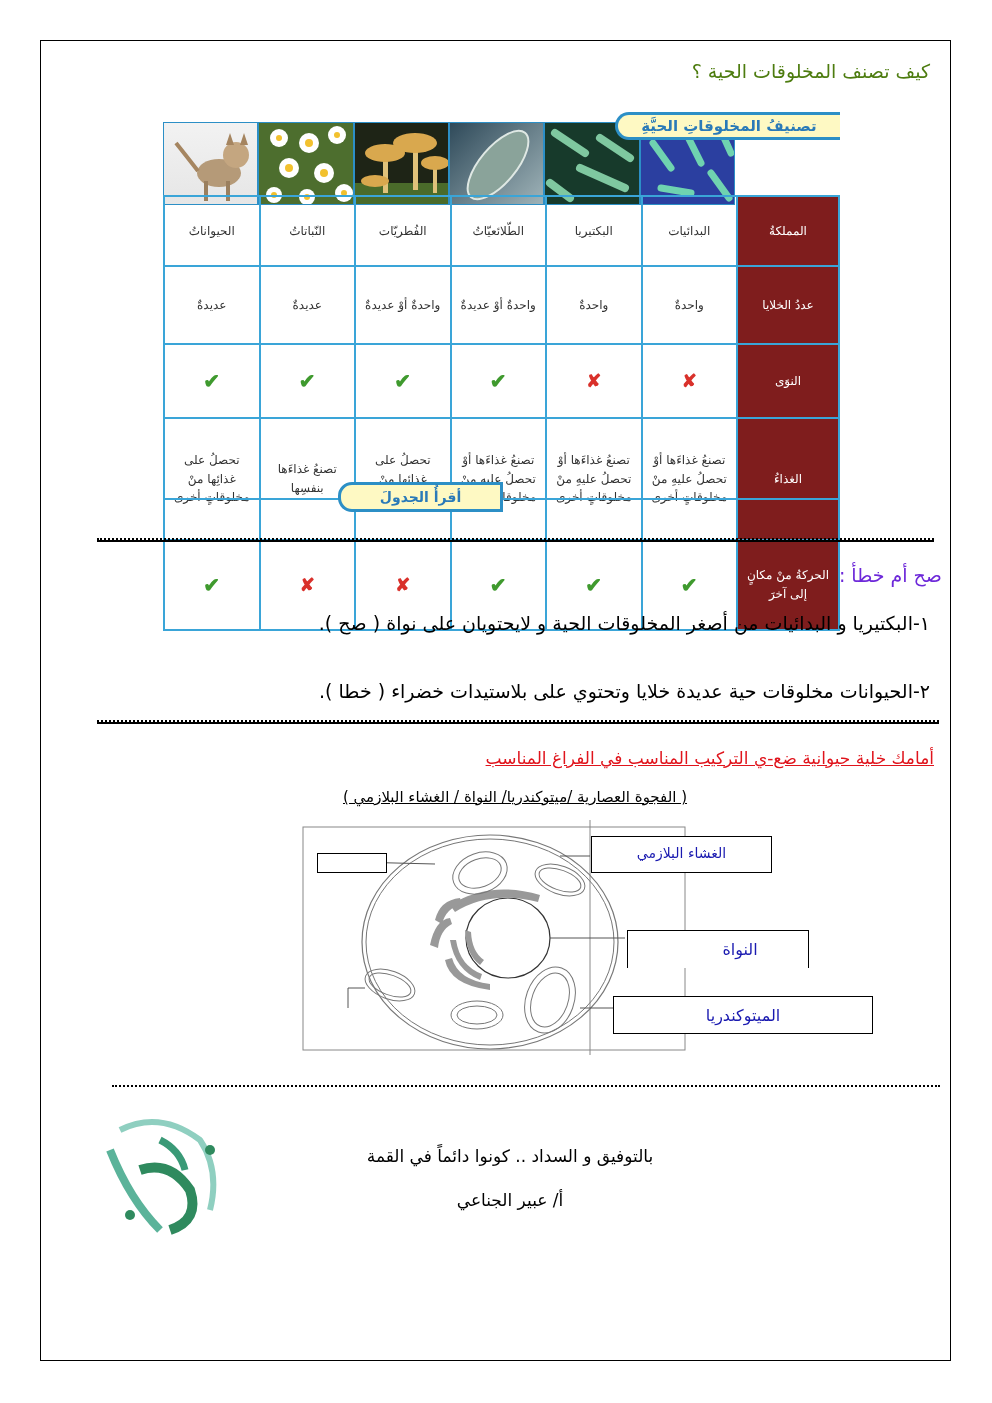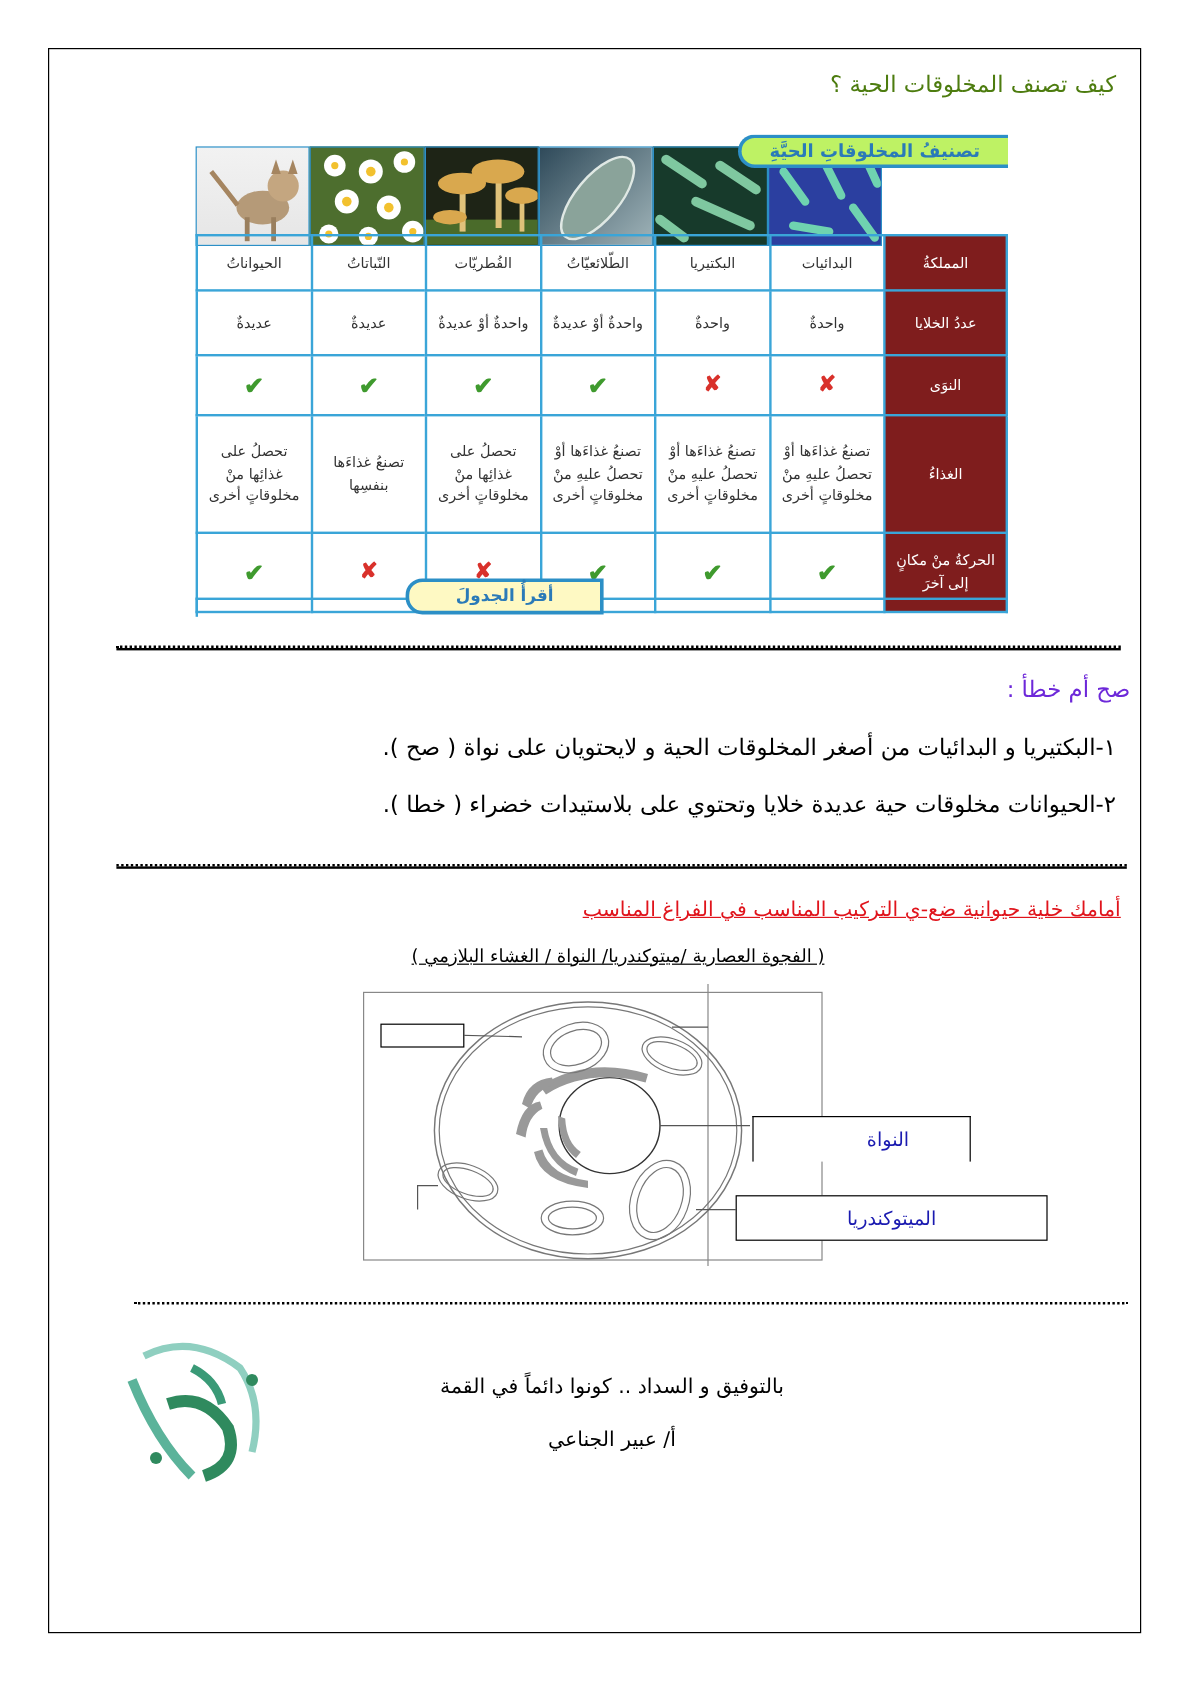--- a/index.html
+++ b/index.html
@@ -2,25 +2,25 @@
 <html><head>
 <meta charset="utf-8">
 <style>
   html, body { margin:0; padding:0; background:#fff; }
   body { width:992px; height:1403px; position:relative; font-family:"DejaVu Sans", sans-serif; overflow:hidden; }
   .page-border { position:absolute; left:40px; top:40px; width:911px; height:1321px; border:1px solid #000; box-sizing:border-box; }
   .rtl { direction:rtl; }
   .q-title { position:absolute; right:62px; top:60px; color:#4d7c0f; font-size:19px; }
   
   .figure { position:absolute; left:163px; top:112px; width:677px; height:402px; }
-  .banner { position:absolute; right:0; top:0; width:225px; height:28px; background:#bef264; border:3px solid #2c8fc6; border-right:none; border-radius:16px 0 0 16px; box-sizing:border-box; color:#2a7ab8; font-weight:bold; font-size:15px; display:flex; align-items:center; justify-content:center; direction:rtl; z-index:3; }
+  .banner { position:absolute; right:0; top:0; width:225px; height:28px; background:#fef9c3; border:3px solid #2c8fc6; border-right:none; border-radius:16px 0 0 16px; box-sizing:border-box; color:#2a7ab8; font-weight:bold; font-size:15px; display:flex; align-items:center; justify-content:center; direction:rtl; z-index:3; }
   .photos { position:absolute; left:0; top:10px; width:572px; height:83px; display:flex; }
   .photo { flex:1; border:1px solid #2c8fc6; box-sizing:border-box; position:relative; overflow:hidden; }
   .tbl { position:absolute; left:0; top:83px; width:677px; border-collapse:collapse; direction:rtl; table-layout:fixed; }
-  .tbl td { border:2px solid #3aa5d8; text-align:center; vertical-align:middle; font-family:"DejaVu Serif", serif; font-size:12px; color:#333; line-height:1.55; padding:2px 4px; }
+  .tbl td { border:2px solid #3aa5d8; text-align:center; vertical-align:middle; font-family:"DejaVu Serif", serif; font-size:12px; color:#333; line-height:1.55; padding:14px 4px; }
   .tbl td.hdr { background:#7f1d1d; color:#fff; width:92px; }
   .tbl tr.r1 td { height:40px; }
   .tbl tr.r2 td { height:48px; }
   .tbl tr.r3 td { height:44px; }
   .tbl tr.r4 td { height:92px; }
   .tbl tr.r5 td { height:60px; }
   .ok { color:#3f9a2e; font-size:20px; font-weight:bold; }
   .no { color:#d9312b; font-size:18px; font-weight:bold; }
   .read-bar { position:absolute; left:0; top:386px; width:677px; height:16px; border-top:2px solid #3aa5d8; border-left:2px solid #3aa5d8; box-sizing:border-box; }
   .read-tab { position:absolute; left:175px; top:370px; width:165px; height:30px; background:#fef9c3; border:3px solid #2c8fc6; border-radius:14px 0 0 14px; box-sizing:border-box; color:#2a7ab8; font-weight:bold; font-size:14px; display:flex; align-items:center; justify-content:center; direction:rtl; z-index:3; }
@@ -174,21 +174,21 @@
   </tbody>
     </table>
   <div class="read-bar"></div>
   <div class="read-tab">أقرأُ الجدولَ</div>
 </div>
 
 <div class="sep" style="left:97px; top:538px; width:837px;"></div>
 
 <div class="tf-title rtl">صح أم خطأ :</div>
 <div class="tf-item rtl" style="top:612px;margin-left:12px;">١-البكتيريا و البدائيات من أصغر المخلوقات الحية و لايحتويان على نواة  (     صح    ).</div>
-<div class="tf-item rtl" style="top:660px;">٢-الحيوانات مخلوقات حية عديدة خلايا وتحتوي على بلاستيدات خضراء (    خطا      ).</div>
+<div class="tf-item rtl" style="top:680px;">٢-الحيوانات مخلوقات حية عديدة خلايا وتحتوي على بلاستيدات خضراء (    خطا      ).</div>
 
 <div class="sep" style="left:97px; top:720px; width:842px;"></div>
 
 <div class="cell-title rtl">أمامك خلية حيوانية ضع-ي التركيب المناسب في الفراغ المناسب</div>
 <div class="word-bank rtl">( الفجوة العصارية /ميتوكندريا/ النواة / الغشاء البلازمي )</div>
 
 <div class="diagram">
   <svg width="730" height="235" style="position:absolute;left:0;top:0;">
     <rect x="153" y="7" width="382" height="223" fill="none" stroke="#888" stroke-width="1"></rect>
     <line x1="440" y1="0" x2="440" y2="235" stroke="#888"></line>
@@ -219,20 +219,21 @@
     </g>
     <g stroke="#555" stroke-width="1" fill="none">
       <line x1="205" y1="42" x2="285" y2="44"></line>
       <line x1="440" y1="36" x2="410" y2="36"></line>
       <line x1="475" y1="118" x2="400" y2="118"></line>
       <line x1="465" y1="188" x2="430" y2="188"></line>
       <polyline points="198,188 198,168 215,168"></polyline>
     </g>
   </svg>
   <div class="lbl-box" style="left:167px; top:33px; width:70px; height:20px;"></div>
+  <div class="lbl-box" style="left:441px; top:16px; width:181px; height:37px; align-items:flex-start; padding-top:8px;">الغشاء البلازمي</div>
   <div class="lbl-box" style="left:477px; top:110px; width:182px; height:38px; border-bottom:none; font-size:16px;padding-left:44px;">النواة</div>
   <div class="lbl-box" style="left:463px; top:176px; width:260px; height:38px; font-size:16px;">الميتوكندريا</div>
 </div>
 
 <div class="sep2" style="left:112px; top:1085px; width:828px;"></div>
 
 <div class="logo">
   <svg width="140" height="130">
     <path d="M20 20 Q60 0 100 30 Q120 60 110 100" stroke="#8fcfc0" stroke-width="6" fill="none"></path>
     <path d="M10 40 Q30 90 60 120" stroke="#5bb39a" stroke-width="8" fill="none"></path>

